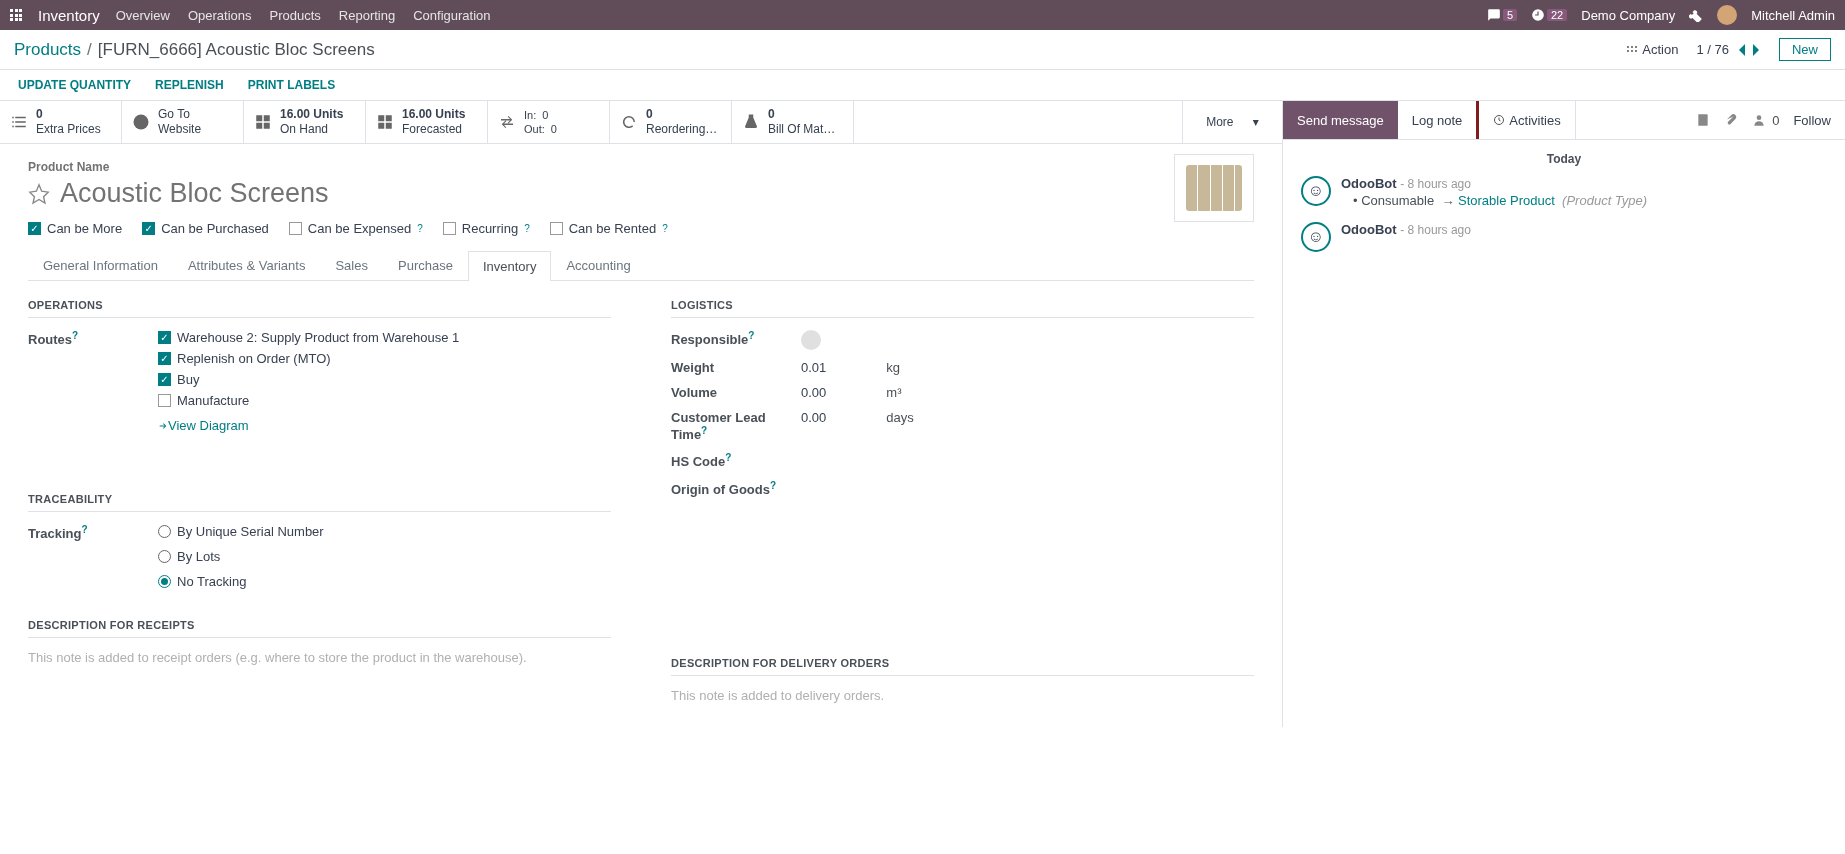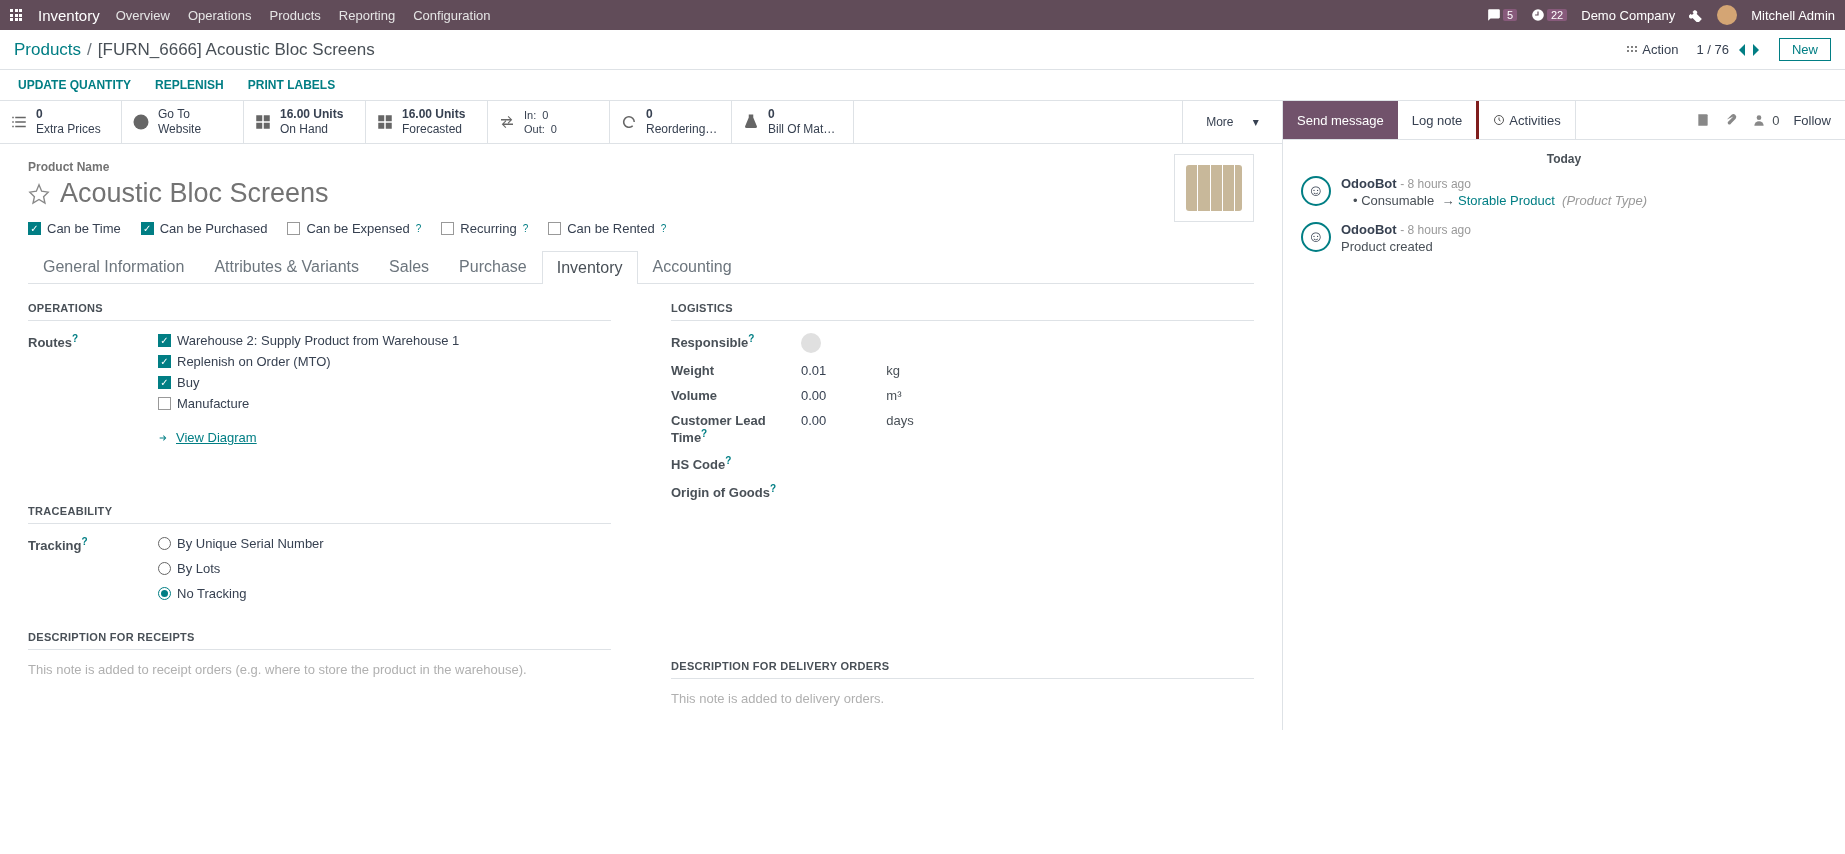--- a/index.html
+++ b/index.html
@@ -62,33 +62,33 @@
 .prod-image { width: 56px; height: 46px; background: linear-gradient(to right, #c8b89a 0 20%, #fff 20% 22%, #c8b89a 22% 42%, #fff 42% 44%, #c8b89a 44% 64%, #fff 64% 66%, #c8b89a 66% 86%, #fff 86% 88%, #c8b89a 88% 100%); border-radius: 3px; }
 .check-row { display: flex; gap: 20px; margin-bottom: 14px; font-size: 13px; }
 .check { display: flex; align-items: center; gap: 6px; cursor: pointer; }
 .checkbox { width: 13px; height: 13px; border: 1px solid #999; display: inline-flex; align-items: center; justify-content: center; }
 .checkbox.checked { background: #017e84; border-color: #017e84; }
 .checkbox.checked::after { content: "✓"; color: #fff; font-size: 10px; line-height: 1; }
 .help-q { color: #017e84; font-size: 10px; vertical-align: super; }
 
 
 .tabs { display: flex; border-bottom: 1px solid #dee2e6; margin-bottom: 18px; }
-.tab { padding: 7px 14px; border: 1px solid transparent; border-bottom: none; cursor: pointer; color: #6c757d; font-size: 16px; }
+.tab { padding: 7px 14px; border: 1px solid transparent; border-bottom: none; cursor: pointer; color: #6c757d; font-size: 13px; }
 .tab.active { border-color: #dee2e6; background: #fff; position: relative; top: 1px; color: #495057; }
 
 
 .form-grid { display: flex; gap: 60px; }
 .form-col { flex: 1; }
 .sec-title { font-size: 11px; font-weight: 700; color: #495057; border-bottom: 1px solid #dee2e6; padding-bottom: 6px; margin-bottom: 12px; letter-spacing: 0.3px; }
 .field-row { display: flex; margin-bottom: 10px; font-size: 13px; }
 .field-label { width: 130px; font-weight: 600; color: #495057; }
 .field-val { flex: 1; display: flex; gap: 60px; }
 .field-val .unit { color: #495057; }
 .route-opts { display: flex; flex-direction: column; gap: 6px; }
-.view-diagram { color: #017e84; cursor: pointer; display: flex; align-items: center; gap: 8px; margin-top: 13px; text-decoration: underline; }
+.view-diagram { color: #017e84; cursor: pointer; display: flex; align-items: center; gap: 0; margin-top: 4px; }
 .radio { width: 13px; height: 13px; border: 1.5px solid #666; border-radius: 50%; display: inline-flex; align-items: center; justify-content: center; }
 .radio.sel { border-color: #017e84; }
 .radio.sel::after { content: ""; width: 7px; height: 7px; background: #017e84; border-radius: 50%; }
 .track-opts { display: flex; flex-direction: column; gap: 10px; }
 .avatar-circle { width: 20px; height: 20px; border-radius: 50%; background: #e0e0e0; }
 .placeholder-text { color: #b0b0b0; font-style: normal; font-size: 13px; }
 
 
 .chatter-header { display: flex; border-bottom: 1px solid #dee2e6; height: 39px; }
 .ch-btn { display: flex; align-items: center; padding: 0 14px; font-size: 13px; cursor: pointer; border-right: 3px solid #7f1d1d; }
@@ -276,21 +276,21 @@
   <div class="prod-label">Product Name</div>
   <div class="prod-title-row">
     <svg class="star" viewBox="0 0 24 24">
             <path d="M12 2l2.9 6.9L22 10l-5 4.9 1.5 7.1L12 18l-6.5 4 1.5-7.1L2 10l7.1-1.1z"></path>
           </svg>
     <span class="prod-title">Acoustic Bloc Screens</span>
   </div>
   <div class="check-row">
     <label class="check">
             <span class="checkbox checked"></span>
-            <span>Can be Time</span>
+            <span>Can be More</span>
           </label>
     <label class="check">
             <span class="checkbox checked"></span>
             <span>Can be Purchased</span>
           </label>
     <label class="check">
             <span class="checkbox"></span>
             <span>Can be Expensed</span>
             <span class="help-q">?</span>
           </label>
@@ -447,19 +447,18 @@
       <div class="msg-avatar">☺</div>
       <div class="msg-body">
         <div class="msg-head"><span class="msg-name">OdooBot</span> <span class="msg-time">- 8 hours ago</span></div>
         <div class="msg-content bullet">• <span>Consumable</span>&nbsp; <span>→</span> <span class="link">Storable Product</span>&nbsp; <span class="muted">(Product Type)</span></div>
       </div>
     </div>
     <div class="msg">
       <div class="msg-avatar">☺</div>
       <div class="msg-body">
         <div class="msg-head"><span class="msg-name">OdooBot</span> <span class="msg-time">- 8 hours ago</span></div>
-        <div class="msg-content">Product created</div>
       </div>
     </div>
   </div>
 </div>
 
 </div>
 
 </body></html>

